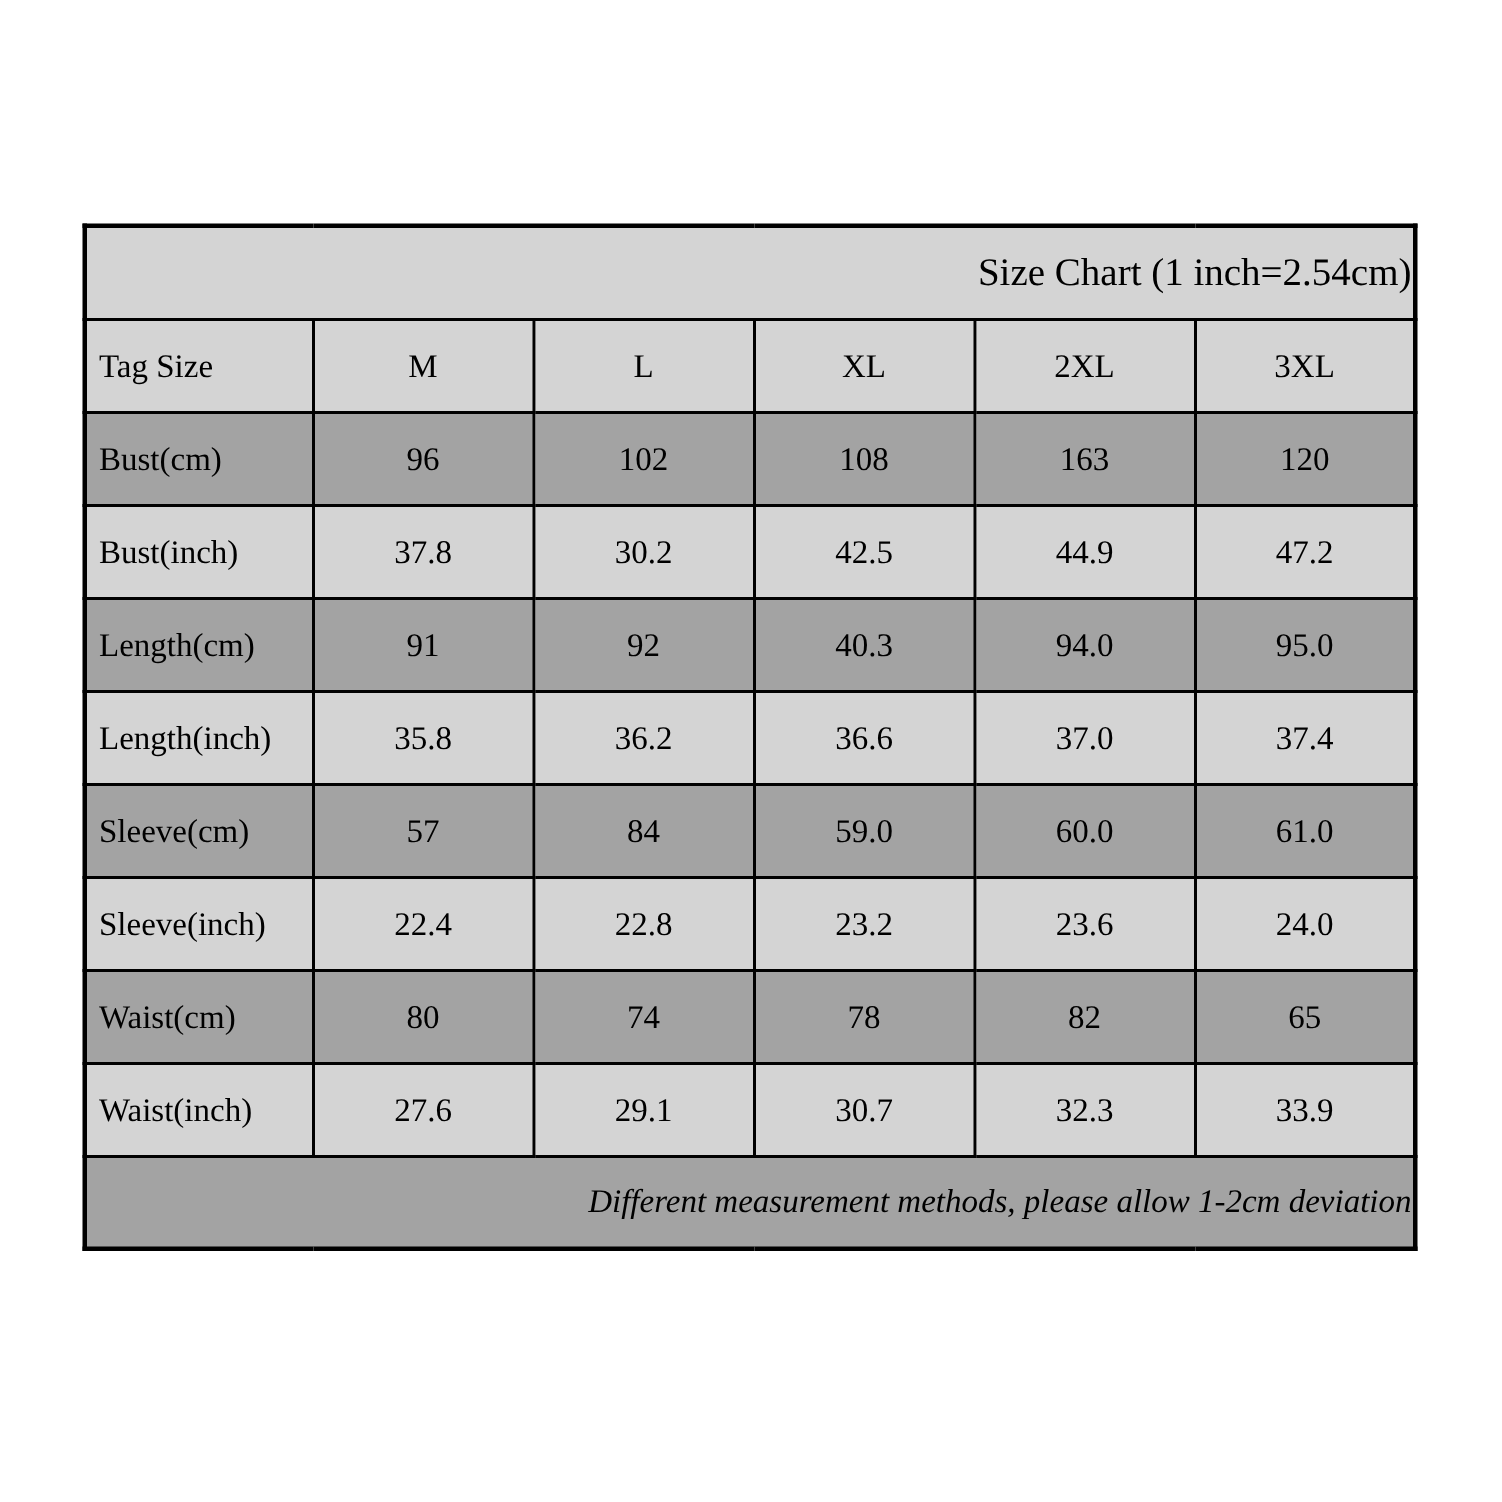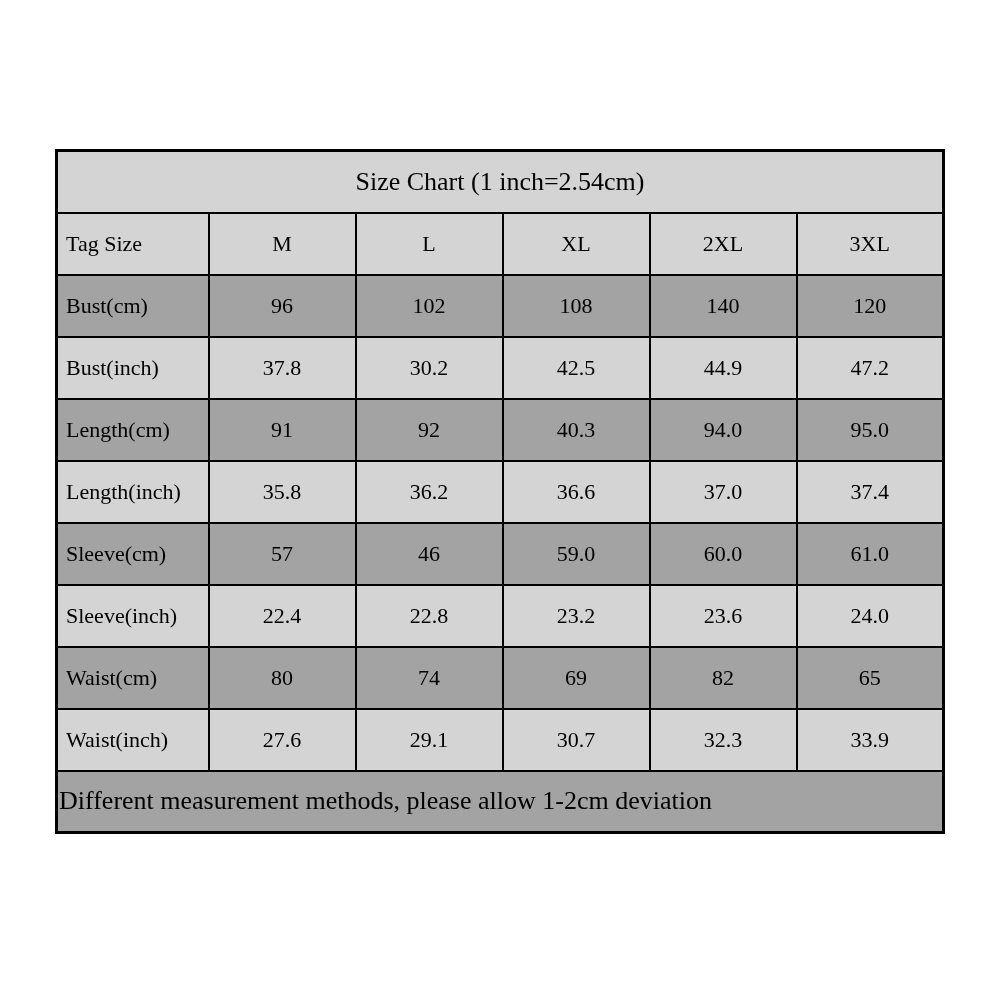--- a/index.html
+++ b/index.html
@@ -33,21 +33,21 @@
     table.size-chart td {
       border: 2px solid #000000;
       height: 62px;
       overflow: hidden;
       white-space: nowrap;
     }
     .title-row td {
       height: 58px;
     }
     .title-cell {
-      text-align: center;
+      text-align: right;
       font-size: 26px;
       background: #d4d4d4;
     }
     tr.gray td {
       background: #d4d4d4;
     }
     tr.white td {
       background: #a3a3a3;
     }
     .label-cell {
@@ -55,23 +55,24 @@
       padding-left: 8px;
       margin-left: 48px;
     }
     .value-cell {
       text-align: center;
     }
     .footer-row td {
       height: 66px;
     }
     .footer-cell {
-      text-align: left;
+      text-align: right;
       background: #ffffff;
-      font-size: 26px;
+      font-size: 22px;
+      font-style: italic;
     }
   </style>
 </head>
 <body>
 
 <div class="canvas">
   <table class="size-chart">
     <colgroup>
       <col style="width:152px">
       <col>
@@ -90,21 +91,21 @@
         <td class="value-cell">L</td>
         <td class="value-cell">XL</td>
         <td class="value-cell">2XL</td>
         <td class="value-cell">3XL</td>
       </tr>
       <tr class="white">
           <td class="label-cell">Bust(cm)</td>
           <td class="value-cell">96</td>
           <td class="value-cell">102</td>
           <td class="value-cell">108</td>
-          <td class="value-cell">140</td>
+          <td class="value-cell">163</td>
           <td class="value-cell">120</td>
         </tr>
         <tr class="gray">
           <td class="label-cell">Bust(inch)</td>
           <td class="value-cell">37.8</td>
           <td class="value-cell">30.2</td>
           <td class="value-cell">42.5</td>
           <td class="value-cell">44.9</td>
           <td class="value-cell">47.2</td>
         </tr>
@@ -120,38 +121,38 @@
           <td class="label-cell">Length(inch)</td>
           <td class="value-cell">35.8</td>
           <td class="value-cell">36.2</td>
           <td class="value-cell">36.6</td>
           <td class="value-cell">37.0</td>
           <td class="value-cell">37.4</td>
         </tr>
         <tr class="white">
           <td class="label-cell">Sleeve(cm)</td>
           <td class="value-cell">57</td>
-          <td class="value-cell">46</td>
+          <td class="value-cell">84</td>
           <td class="value-cell">59.0</td>
           <td class="value-cell">60.0</td>
           <td class="value-cell">61.0</td>
         </tr>
         <tr class="gray">
           <td class="label-cell">Sleeve(inch)</td>
           <td class="value-cell">22.4</td>
           <td class="value-cell">22.8</td>
           <td class="value-cell">23.2</td>
           <td class="value-cell">23.6</td>
           <td class="value-cell">24.0</td>
         </tr>
         <tr class="white">
           <td class="label-cell">Waist(cm)</td>
           <td class="value-cell">80</td>
           <td class="value-cell">74</td>
-          <td class="value-cell">69</td>
+          <td class="value-cell">78</td>
           <td class="value-cell">82</td>
           <td class="value-cell">65</td>
         </tr>
         <tr class="gray">
           <td class="label-cell">Waist(inch)</td>
           <td class="value-cell">27.6</td>
           <td class="value-cell">29.1</td>
           <td class="value-cell">30.7</td>
           <td class="value-cell">32.3</td>
           <td class="value-cell">33.9</td>

